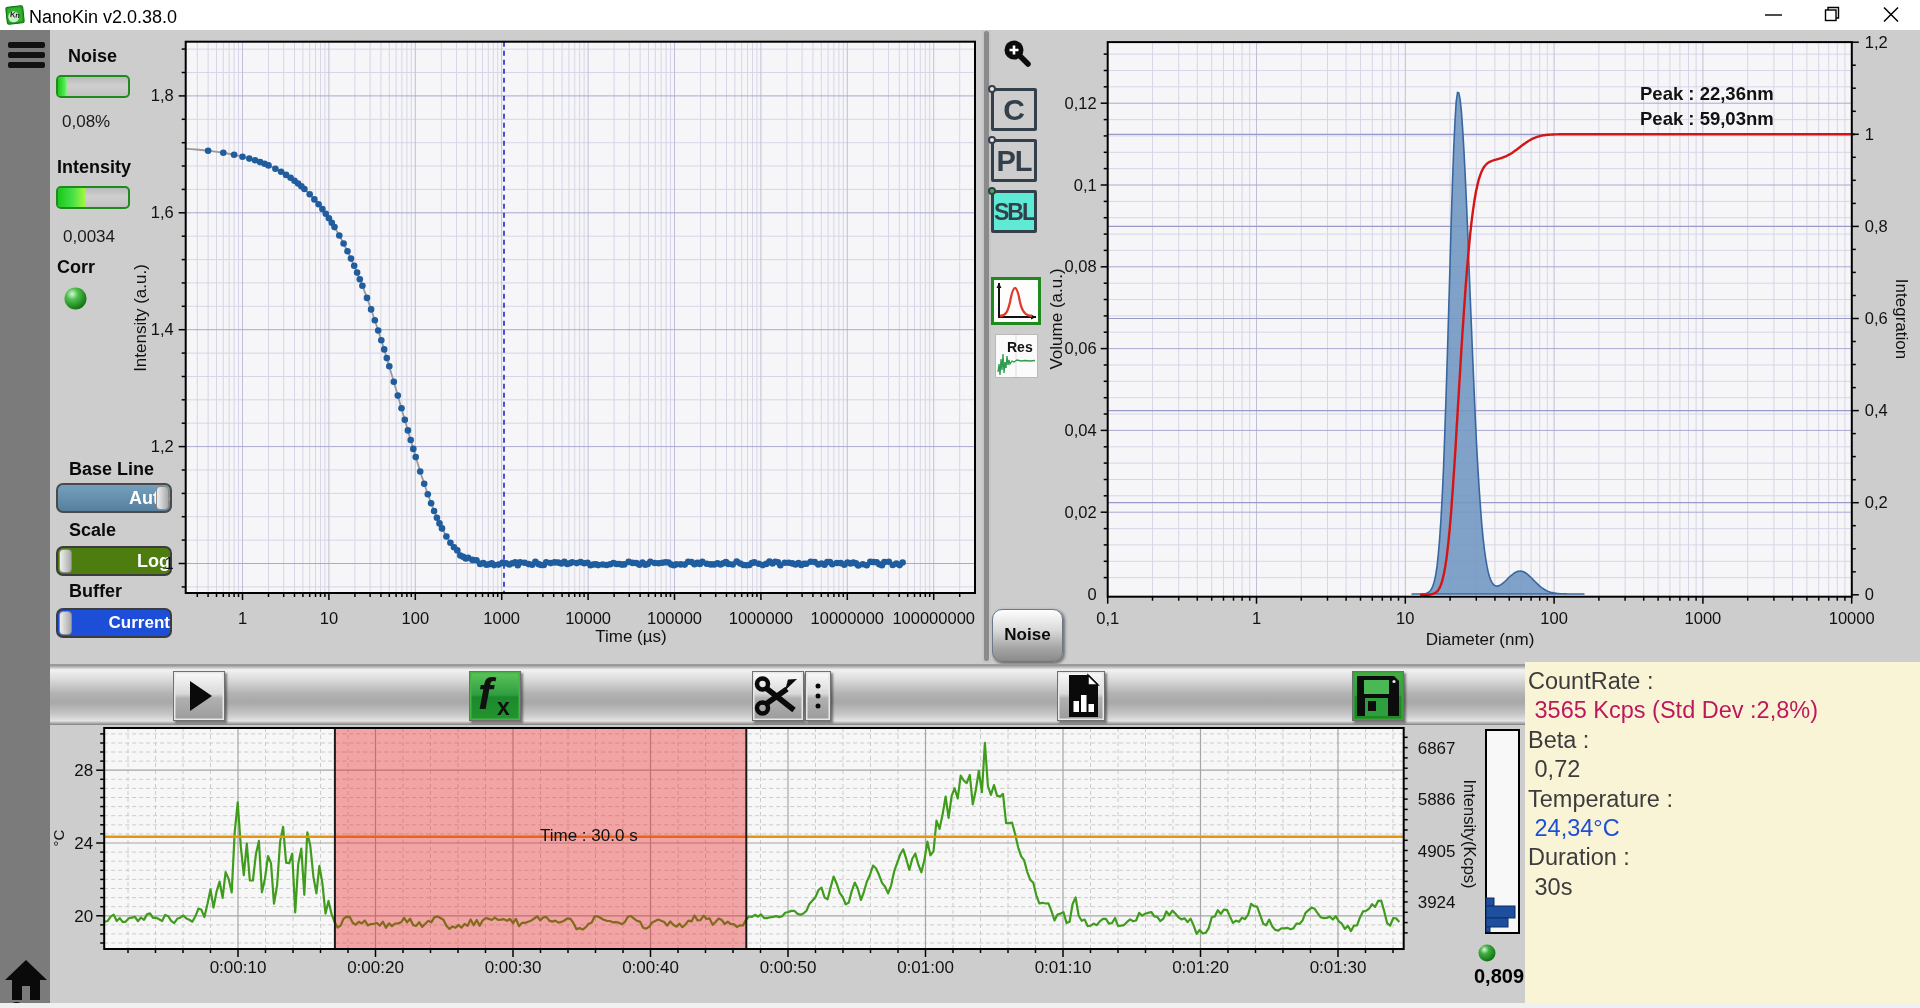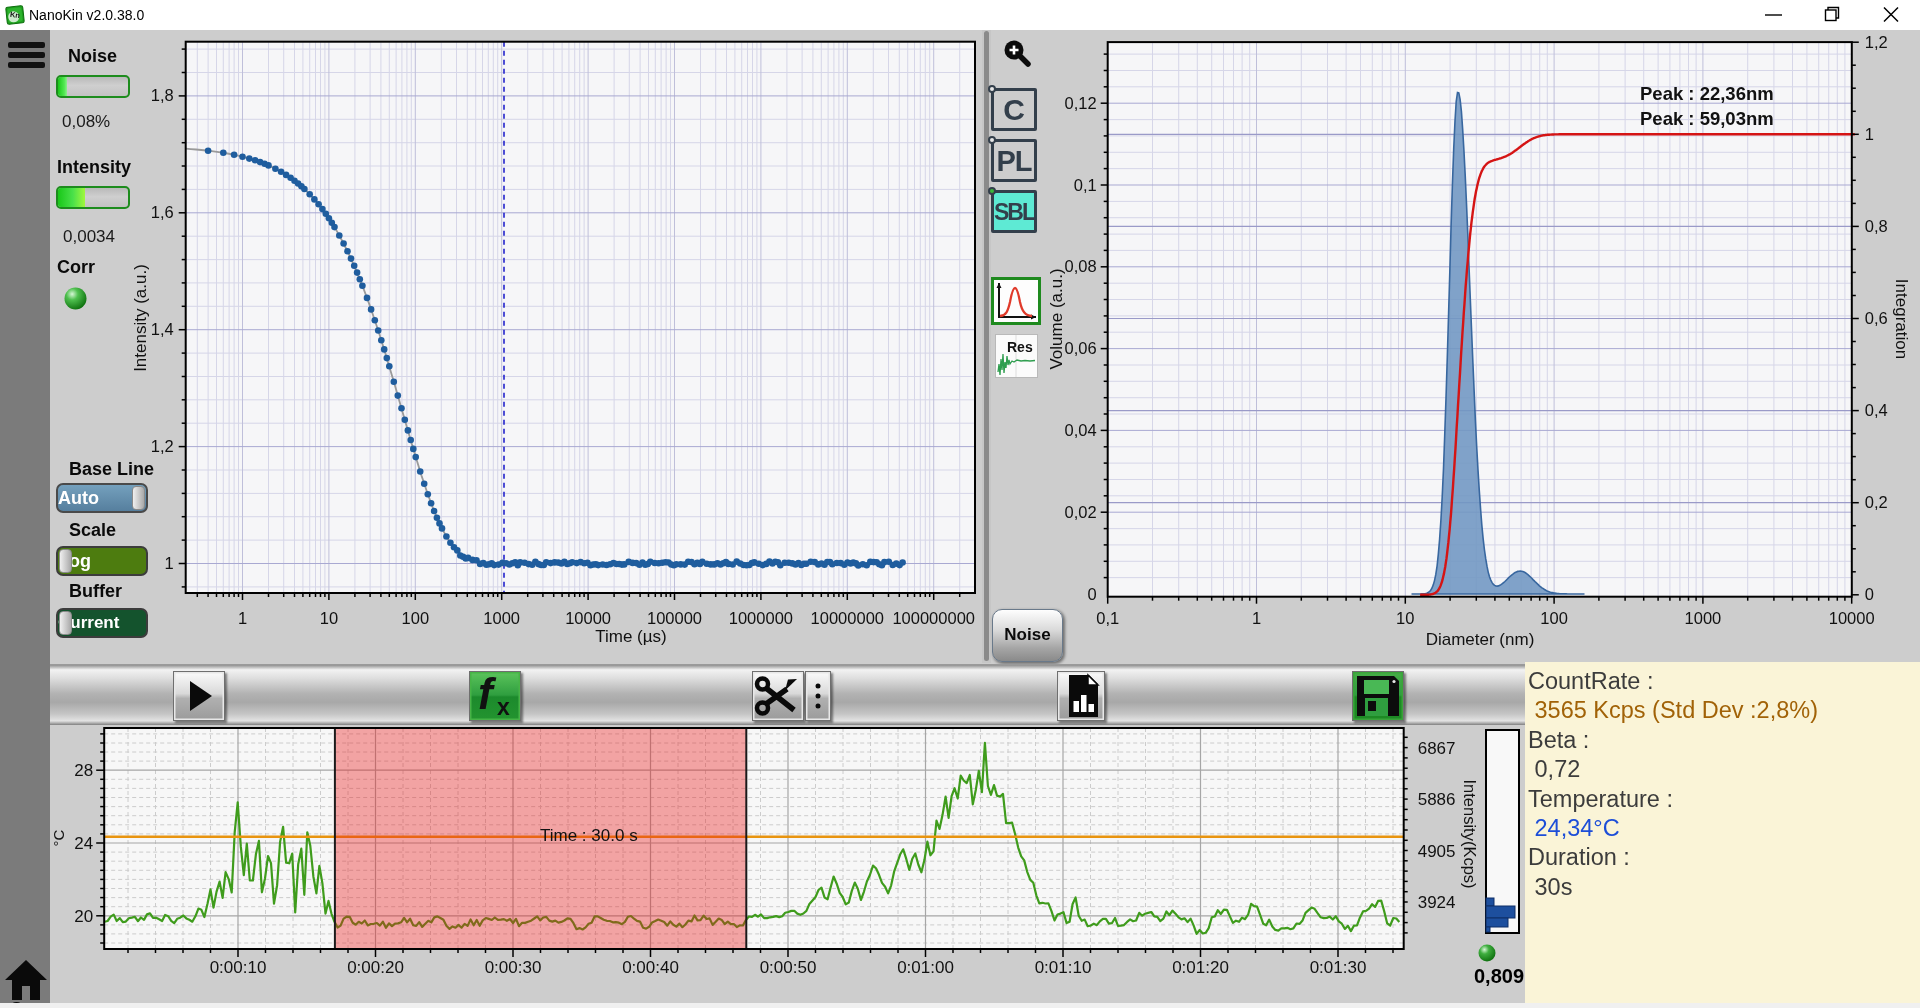--- a/index.html
+++ b/index.html
@@ -1,29 +1,29 @@
 <!DOCTYPE html>
 <html><head><meta charset="utf-8">
 <style>
 * { margin:0; padding:0; box-sizing:border-box; }
 html,body { width:1920px; height:1008px; overflow:hidden; background:#cdcdcd;
   font-family:"Liberation Sans",sans-serif; }
 .abs { position:absolute; }
 #titlebar { left:0; top:0; width:1920px; height:30px; background:#ffffff; }
-#title-text { left:29px; top:7px; font-size:14px; color:#000; }
+#title-text { left:29px; top:7px; font-size:18px; color:#000; }
 #leftstrip { left:0; top:30px; width:50px; height:975px; background:#7b7b7b; }
 .hbar { left:8px; width:37px; height:6px; background:#111; border-radius:2px; }
 #statusbar { left:0; top:1003px; width:1920px; height:5px; background:#f0f0f0; }
 .blab { font-weight:bold; font-size:18px; color:#0a0a0a; }
 .vlab { font-size:17px; color:#1a1a1a; }
 .pbar { width:74px; height:23px; border:2.5px solid #1d8c1d; border-radius:5px;
   background:linear-gradient(180deg,#b9b9b9,#cfcfcf 45%,#c2c2c2); overflow:hidden; position:absolute; }
 .pfill { position:absolute; left:0; top:0; height:100%; }
-.toggle { position:absolute; width:92px; height:30px; border-radius:7px; border:2px solid #4a4a4a;
-  color:#fff; font-weight:bold; font-size:18px; text-align:left; line-height:26px; }
+.toggle { position:absolute; width:116px; height:30px; border-radius:7px; border:2px solid #4a4a4a;
+  color:#fff; font-weight:bold; font-size:18px; text-align:right; line-height:26px; }
 .grip { position:absolute; top:1px; width:13px; height:24px; border-radius:4px;
   background:linear-gradient(90deg,#efefef,#c9c9c9 55%,#a8a8a8); border:1px solid #8a8a8a; }
 svg { position:absolute; }
 svg text { font-family:"Liberation Sans",sans-serif; fill:#111; }
 #toolbar { left:50px; top:664px; width:1475px; height:61px;
   background:linear-gradient(180deg,#8f8f8f 0%,#f2f2f2 8%,#dedede 22%,#b2b2b2 48%,#a8a8a8 62%,#c6c6c6 82%,#e3e3e3 93%,#808080 100%);
   border-top:1px solid #9a9a9a; }
 .tbtn { position:absolute; top:671px; width:52px; height:50px;
   background:linear-gradient(180deg,#fbfbfb,#d9d9d9 45%,#b0b0b0 55%,#9b9b9b);
   border:1px solid #6f6f6f; box-shadow:inset 0 0 0 1.5px #e8e8e8, 1.5px 1.5px 2px rgba(0,0,0,.45); }
@@ -81,21 +81,21 @@
   <stop offset="1" stop-color="#0c6e0c"></stop>
       </radialGradient>
     </defs>
  <circle cx="11.5" cy="11.5" r="11" fill="url(#led)"></circle>
 </svg>
 <div class="abs blab" style="left:69px;top:459px">Base Line</div>
 <div class="toggle" style="left:56px;top:483px;background:linear-gradient(180deg,#74a0bd,#567f9e)">Auto<div class="grip" style="right:1px"></div></div>
 <div class="abs blab" style="left:69px;top:520px">Scale</div>
 <div class="toggle" style="left:56px;top:546px;background:#4d7c0f;border-color:#3c3c3c">Log<div class="grip" style="left:1px"></div></div>
 <div class="abs blab" style="left:69px;top:581px">Buffer</div>
-<div class="toggle" style="left:56px;top:608px;background:#14532d;border-color:#3c3c3c;font-size:17px">Current<div class="grip" style="left:1px"></div></div>
+<div class="toggle" style="left:56px;top:608px;background:#1d4ed8;border-color:#3c3c3c;font-size:17px">Current<div class="grip" style="left:1px"></div></div>
 
 <svg style="left:50px;top:30px" width="940" height="650" viewBox="0 0 940 650">
  <rect x="135.7" y="11.7" width="789.3" height="551.3" fill="#f6f6f8"></rect>
  <g stroke="#d6d6e8" stroke-width="1">
       <line x1="147.3" y1="11.7" x2="147.3" y2="563.0"></line>
 <line x1="158.1" y1="11.7" x2="158.1" y2="563.0"></line>
 <line x1="166.5" y1="11.7" x2="166.5" y2="563.0"></line>
 <line x1="173.3" y1="11.7" x2="173.3" y2="563.0"></line>
 <line x1="179.1" y1="11.7" x2="179.1" y2="563.0"></line>
 <line x1="184.1" y1="11.7" x2="184.1" y2="563.0"></line>
@@ -1058,21 +1058,21 @@
   <stop offset="0" stop-color="#d6f7d6"></stop>
         <stop offset="0.35" stop-color="#3fae3f"></stop>
   <stop offset="1" stop-color="#0c6e0c"></stop>
       </radialGradient>
     </defs>
  <circle cx="9" cy="9" r="8.5" fill="url(#led2)"></circle>
 </svg>
 <div class="abs" style="left:1474px;top:965px;font-weight:bold;font-size:20px;color:#000">0,809</div>
 
 <div id="yellowpanel" class="abs">CountRate :<br>
-<span style="color:#a16207">&nbsp;3565 Kcps (Std Dev :2,8%)</span><br>
+<span style="color:#be185d">&nbsp;3565 Kcps (Std Dev :2,8%)</span><br>
 Beta :<br>
 &nbsp;0,72<br>
 Temperature :<br>
 <span style="color:#1d4ed8">&nbsp;24,34°C</span><br>
 Duration :<br>
 &nbsp;30s</div>
 
 <div id="statusbar" class="abs"></div>
 
 </body></html>

